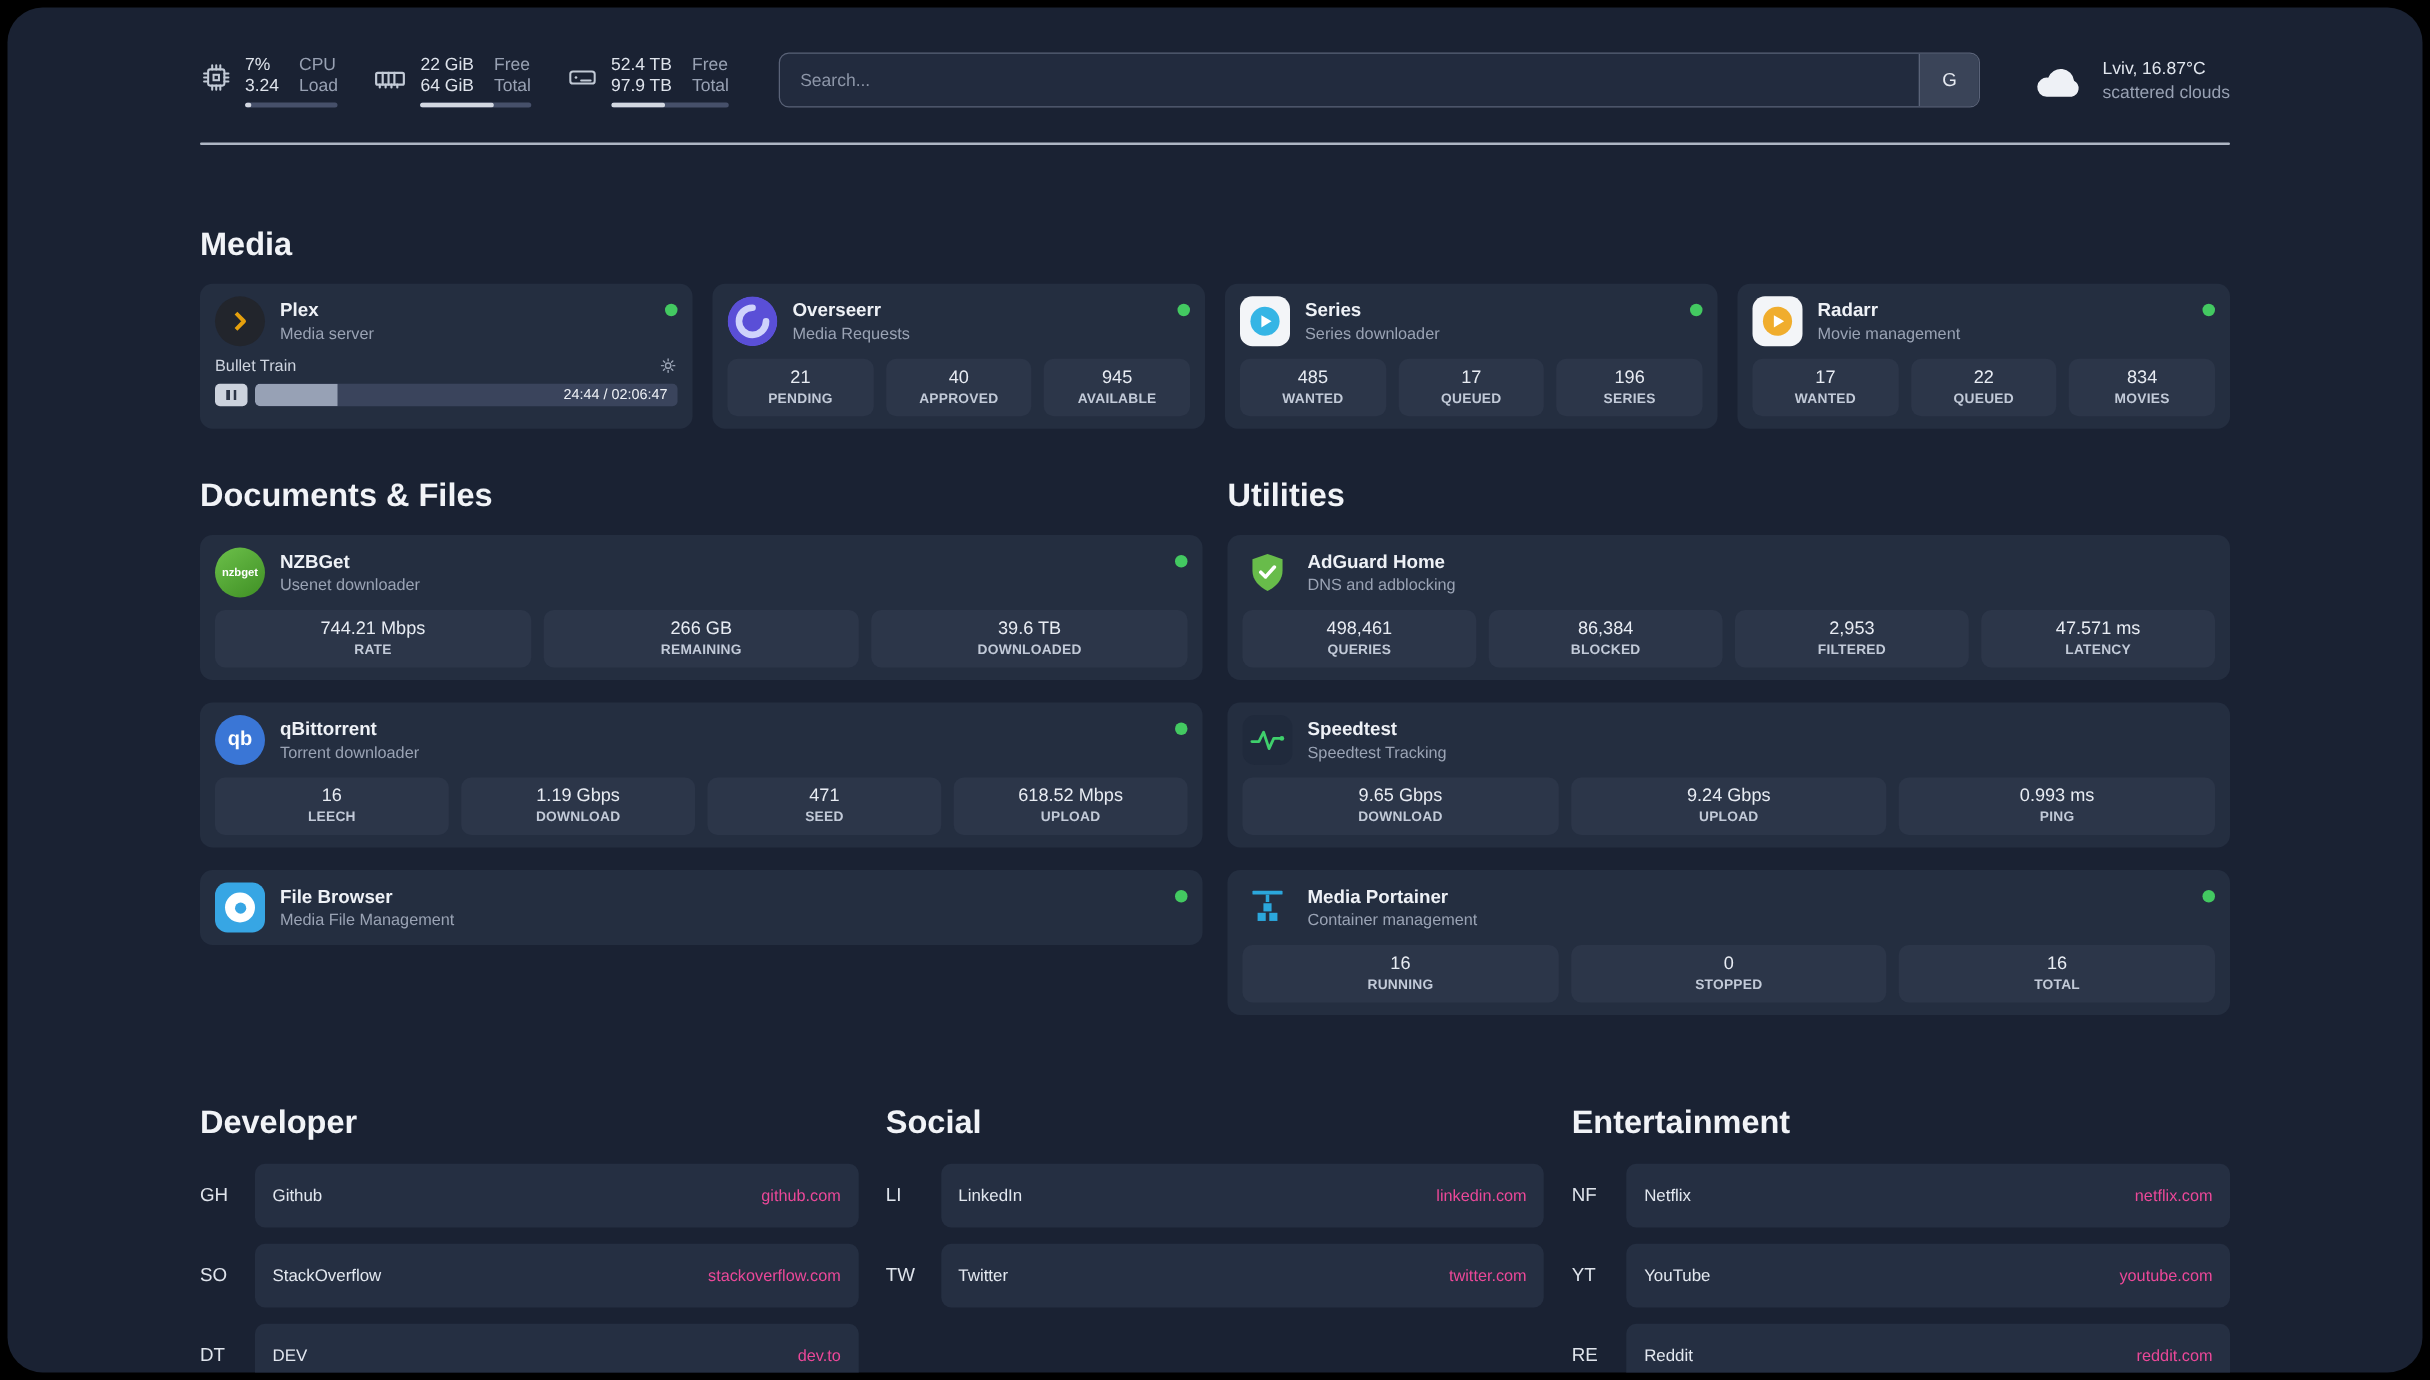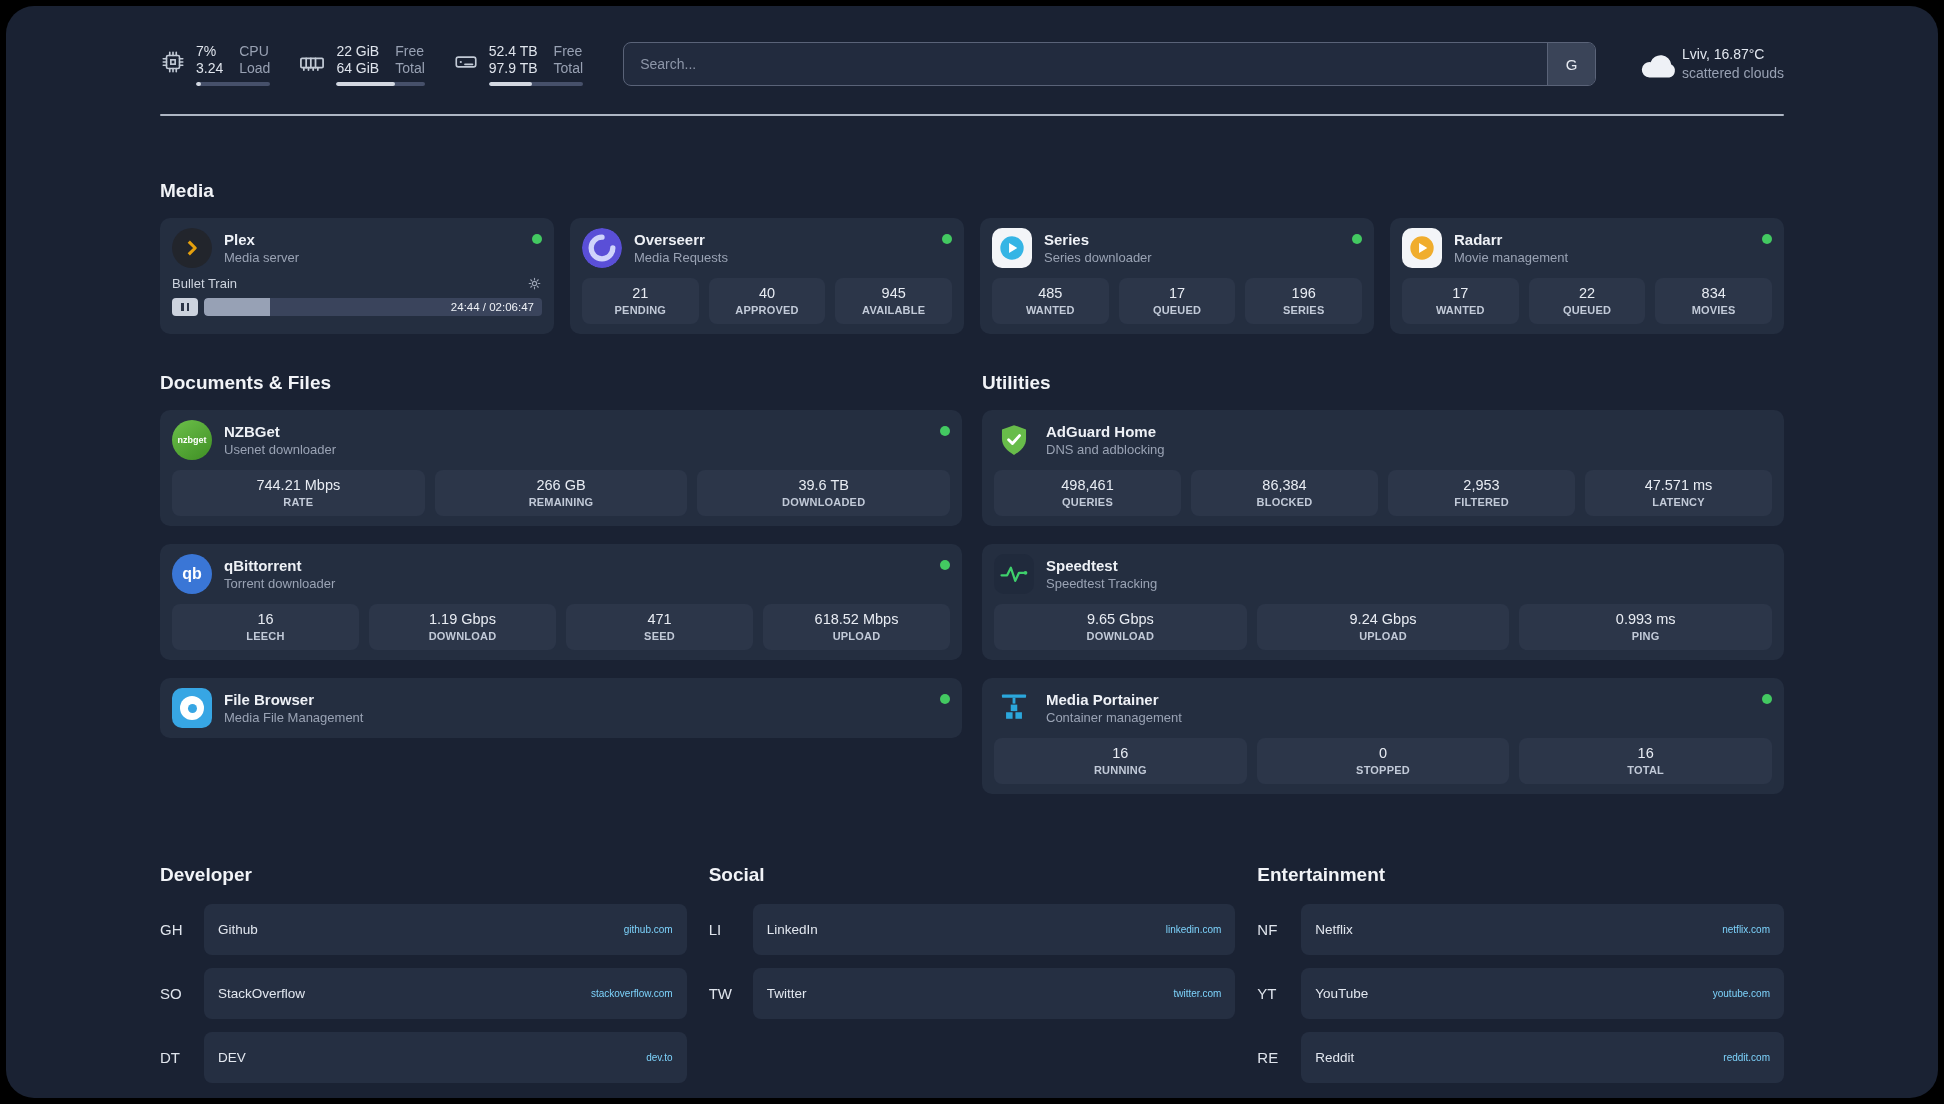--- a/index.html
+++ b/index.html
@@ -15,29 +15,29 @@
   .rv{color:#dfe4ec;}
   .rl{color:#98a1b3;}
   .res-bar{grid-column:1 / -1;height:4px;background:#46506a;border-radius:2px;margin-top:5px;overflow:hidden;}
   .res-bar-fill{height:100%;background:#d3d8e1;border-radius:2px;}
 
   .search{flex:1;display:flex;align-items:stretch;height:42px;background:#222b3e;border:1px solid #5a6378;border-radius:8px;overflow:hidden;margin:0 12px;}
   .search input{flex:1;background:transparent;border:none;outline:none;color:#dfe4ec;font-size:14px;padding:0 16px;font-family:"Liberation Sans",sans-serif;}
   .search input::placeholder{color:#8d96a8;}
   .search-btn{width:48px;background:#3a4458;display:flex;align-items:center;justify-content:center;color:#e6eaf1;font-size:15px;border:none;border-left:1px solid #5a6378;cursor:pointer;font-family:"Liberation Sans",sans-serif;}
 
-  .weather{display:flex;align-items:center;}
+  .weather{display:flex;align-items:center;gap:12px;}
   .w-text{font-size:14px;line-height:19px;}
   .w-loc{color:#e2e7ef;}
   .w-cond{color:#98a1b3;}
 
   .divider{height:2px;background:#aeb6c4;margin-top:28px;border-radius:1px;}
 
   
-  .section-heading{font-size:19px;font-weight:600;color:#f1f3f7;}
+  .section-heading{font-size:26px;font-weight:600;color:#f1f3f7;}
   .media-section{margin-top:64px;}
   .cards-row{display:flex;gap:16px;margin-top:16px;align-items:stretch;}
 
   .card{background:#242e40;border-radius:10px;padding:10px 12px;flex:1;box-sizing:border-box;}
   .card-head{display:flex;align-items:center;gap:12px;}
   .app-icon{width:40px;height:40px;border-radius:10px;flex:none;display:flex;align-items:center;justify-content:center;overflow:hidden;}
   .round{border-radius:50%;}
   .titles{min-width:0;}
   .name{font-size:15px;font-weight:600;color:#eef1f6;white-space:nowrap;}
   .subtitle{font-size:13px;color:#9aa3b4;margin-top:2px;white-space:nowrap;}
@@ -77,21 +77,21 @@
   .fb-dot{width:9px;height:9px;background:#37a6e4;border-radius:50%;}
   .ic-speedtest{background:#202a3c;}
 
   
   .bookmarks{display:grid;grid-template-columns:1fr 1fr 1fr;column-gap:22px;margin-top:70px;padding-bottom:40px;align-items:start;}
   .bm-group .section-heading{margin-bottom:18px;}
   .bm-row{display:flex;align-items:center;margin-bottom:13px;cursor:pointer;}
   .bm-abbr{width:44px;font-size:15px;color:#dfe4ec;flex:none;}
   .bm-pill{flex:1;height:51px;background:#252f42;border-radius:8px;display:flex;align-items:center;padding:0 14px;min-width:0;}
   .bm-name{font-size:13.5px;color:#e2e7ef;white-space:nowrap;}
-  .bm-url{margin-left:auto;font-size:10px;color:#7dd3fc;white-space:nowrap;}
+  .bm-url{margin-left:auto;font-size:13px;color:#ec4899;white-space:nowrap;}
 </style>
 </head>
 <body>
 
 <div class="app">
   <div class="container">
 
     <div class="topbar">
 
       <div class="res">

